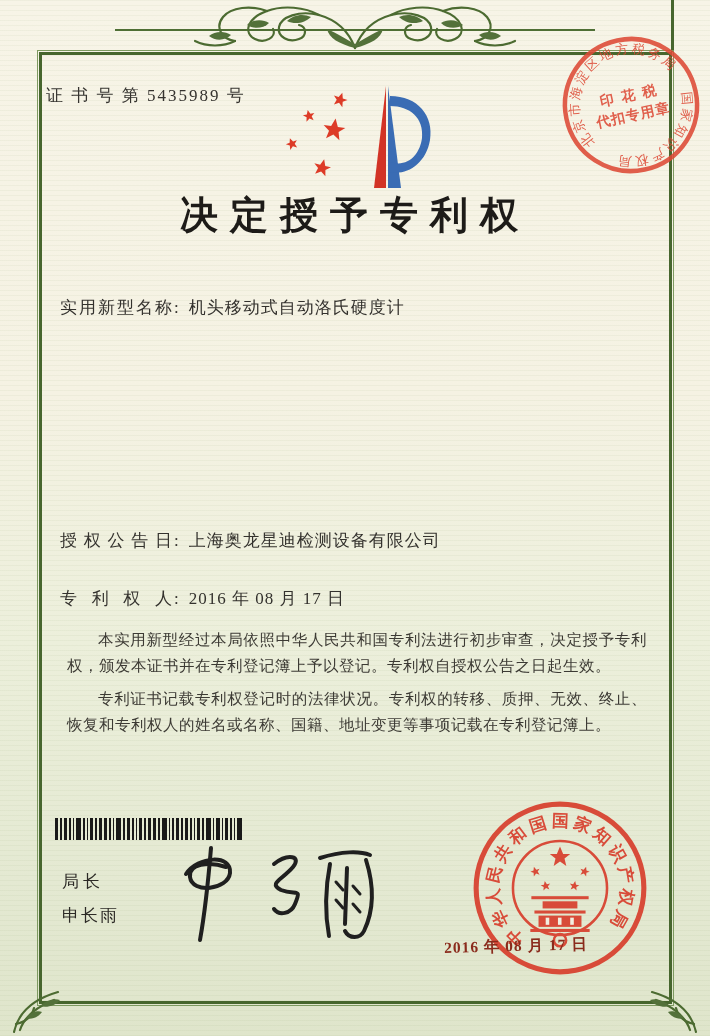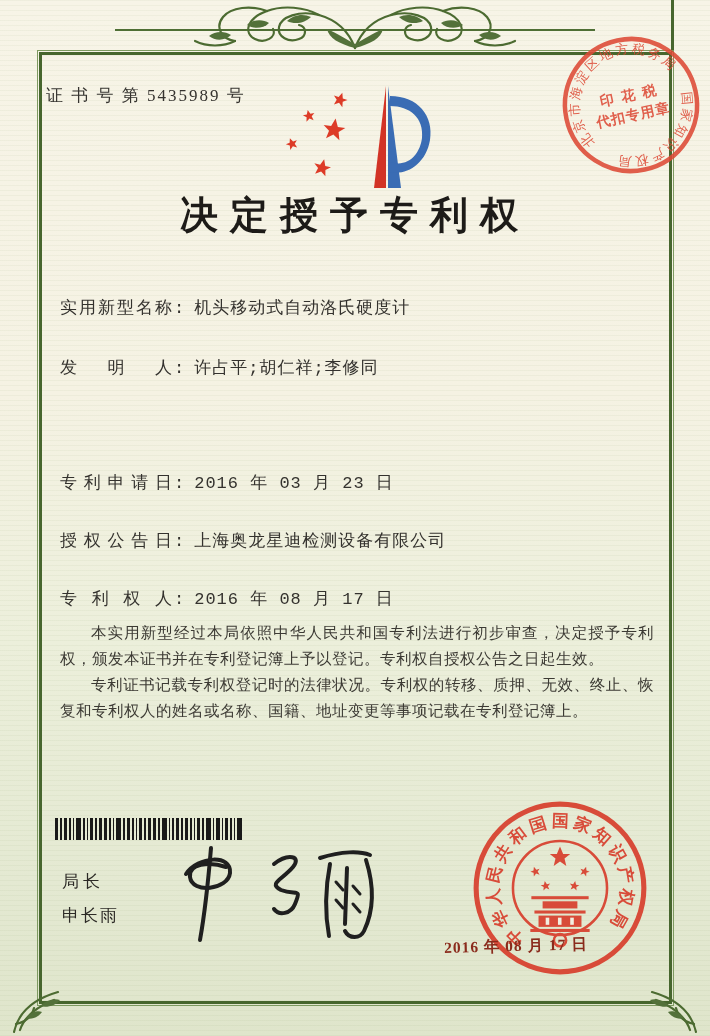--- a/index.html
+++ b/index.html
@@ -19,27 +19,27 @@
   .top-ornament{position:absolute;left:50%;top:2px;transform:translateX(-50%);width:340px;height:56px;}
   .corner-ornament{position:absolute;width:52px;height:50px;}
   .corner-ornament.left{left:10px;bottom:2px;}
   .corner-ornament.right{right:10px;bottom:2px;transform:scaleX(-1);}
   
   .cert-no{position:absolute;left:46px;top:84px;font-size:17px;letter-spacing:2px;color:#35332f;}
   .logo{position:absolute;left:278px;top:82px;width:156px;height:110px;}
   .tax-stamp{position:absolute;left:556px;top:30px;width:150px;height:150px;transform:rotate(-12deg);opacity:.88;}
   .doc-title{position:absolute;left:0;right:0;top:190px;text-align:center;font-size:38px;font-weight:700;letter-spacing:12px;color:#1d1b18;}
   
-  .field{position:absolute;left:60px;right:50px;font-size:17px;color:#34322e;white-space:nowrap;font-family:Liberation Mono, monospace;}
+  .field{position:absolute;left:60px;right:50px;font-size:17px;color:#34322e;white-space:nowrap;}
   .flabel{display:inline-block;width:112px;text-align:justify;text-align-last:justify;}
   .fcolon{margin-left:2px;}
   .fvalue{margin-left:10px;letter-spacing:1px;}
   
   .paras{position:absolute;left:60px;right:56px;top:620px;font-size:15.5px;line-height:26px;text-align:justify;color:#3c3a34;letter-spacing:.5px;}
-  .paras p{margin:0;text-indent:2em;}
+  .paras p{margin:7px;text-indent:2em;}
   
   .barcode{position:absolute;left:55px;top:818px;height:22px;display:flex;align-items:stretch;}
   .barcode .bar{background:#191919;}
   .barcode .sp{width:2px;}
   .sig-role{position:absolute;left:62px;top:870px;font-size:17px;letter-spacing:4px;color:#2c2a26;font-family:Liberation Serif, serif;}
   .sig-name{position:absolute;left:62px;top:904px;font-size:17px;letter-spacing:2px;color:#2c2a26;font-family:Liberation Mono, monospace;}
   .signature-svg{position:absolute;left:152px;top:842px;width:248px;height:104px;}
   .main-seal{position:absolute;left:470px;top:798px;width:180px;height:180px;opacity:.93;}
   .seal-date{position:absolute;left:444px;top:936px;font-size:15.5px;font-weight:700;color:#8a2b1c;letter-spacing:1px;transform:rotate(-1.5deg);}
   .footer{position:absolute;left:0;right:0;top:988px;text-align:center;font-size:14px;letter-spacing:2px;color:#33312d;}
@@ -129,26 +129,20 @@
     </g>
     <text x="75" y="70" text-anchor="middle" class="stamp-red" font-size="14" letter-spacing="2" font-weight="bold" font-family="Liberation Serif, DejaVu Serif, serif">印 花 税</text>
     <text x="75" y="90" text-anchor="middle" class="stamp-red" font-size="14" letter-spacing="1" font-weight="bold" font-family="Liberation Serif, DejaVu Serif, serif">代扣专用章</text>
   </svg>
 
   <div class="doc-title">决定授予专利权</div>
 
   <div class="field" style="top:296px">
     <span class="flabel">实用新型名称</span><span class="fcolon">:</span><span class="fvalue">机头移动式自动洛氏硬度计</span>
   </div>
-  <div class="field" style="top:356px">
-    <span class="flabel">发明人</span><span class="fcolon">:</span><span class="fvalue">许占平;胡仁祥;李修同</span>
-  </div>
-  <div class="field" style="top:471px">
-    <span class="flabel">专利申请日</span><span class="fcolon">:</span><span class="fvalue">2016 年 03 月 23 日</span>
-  </div>
   <div class="field" style="top:529px">
     <span class="flabel">授权公告日</span><span class="fcolon">:</span><span class="fvalue">上海奥龙星迪检测设备有限公司</span>
   </div>
   <div class="field" style="top:587px">
     <span class="flabel">专利权人</span><span class="fcolon">:</span><span class="fvalue">2016 年 08 月 17 日</span>
   </div>
 
   <div class="paras">
     <p>本实用新型经过本局依照中华人民共和国专利法进行初步审查，决定授予专利权，颁发本证书并在专利登记簿上予以登记。专利权自授权公告之日起生效。</p>
     <p>专利证书记载专利权登记时的法律状况。专利权的转移、质押、无效、终止、恢复和专利权人的姓名或名称、国籍、地址变更等事项记载在专利登记簿上。</p>

